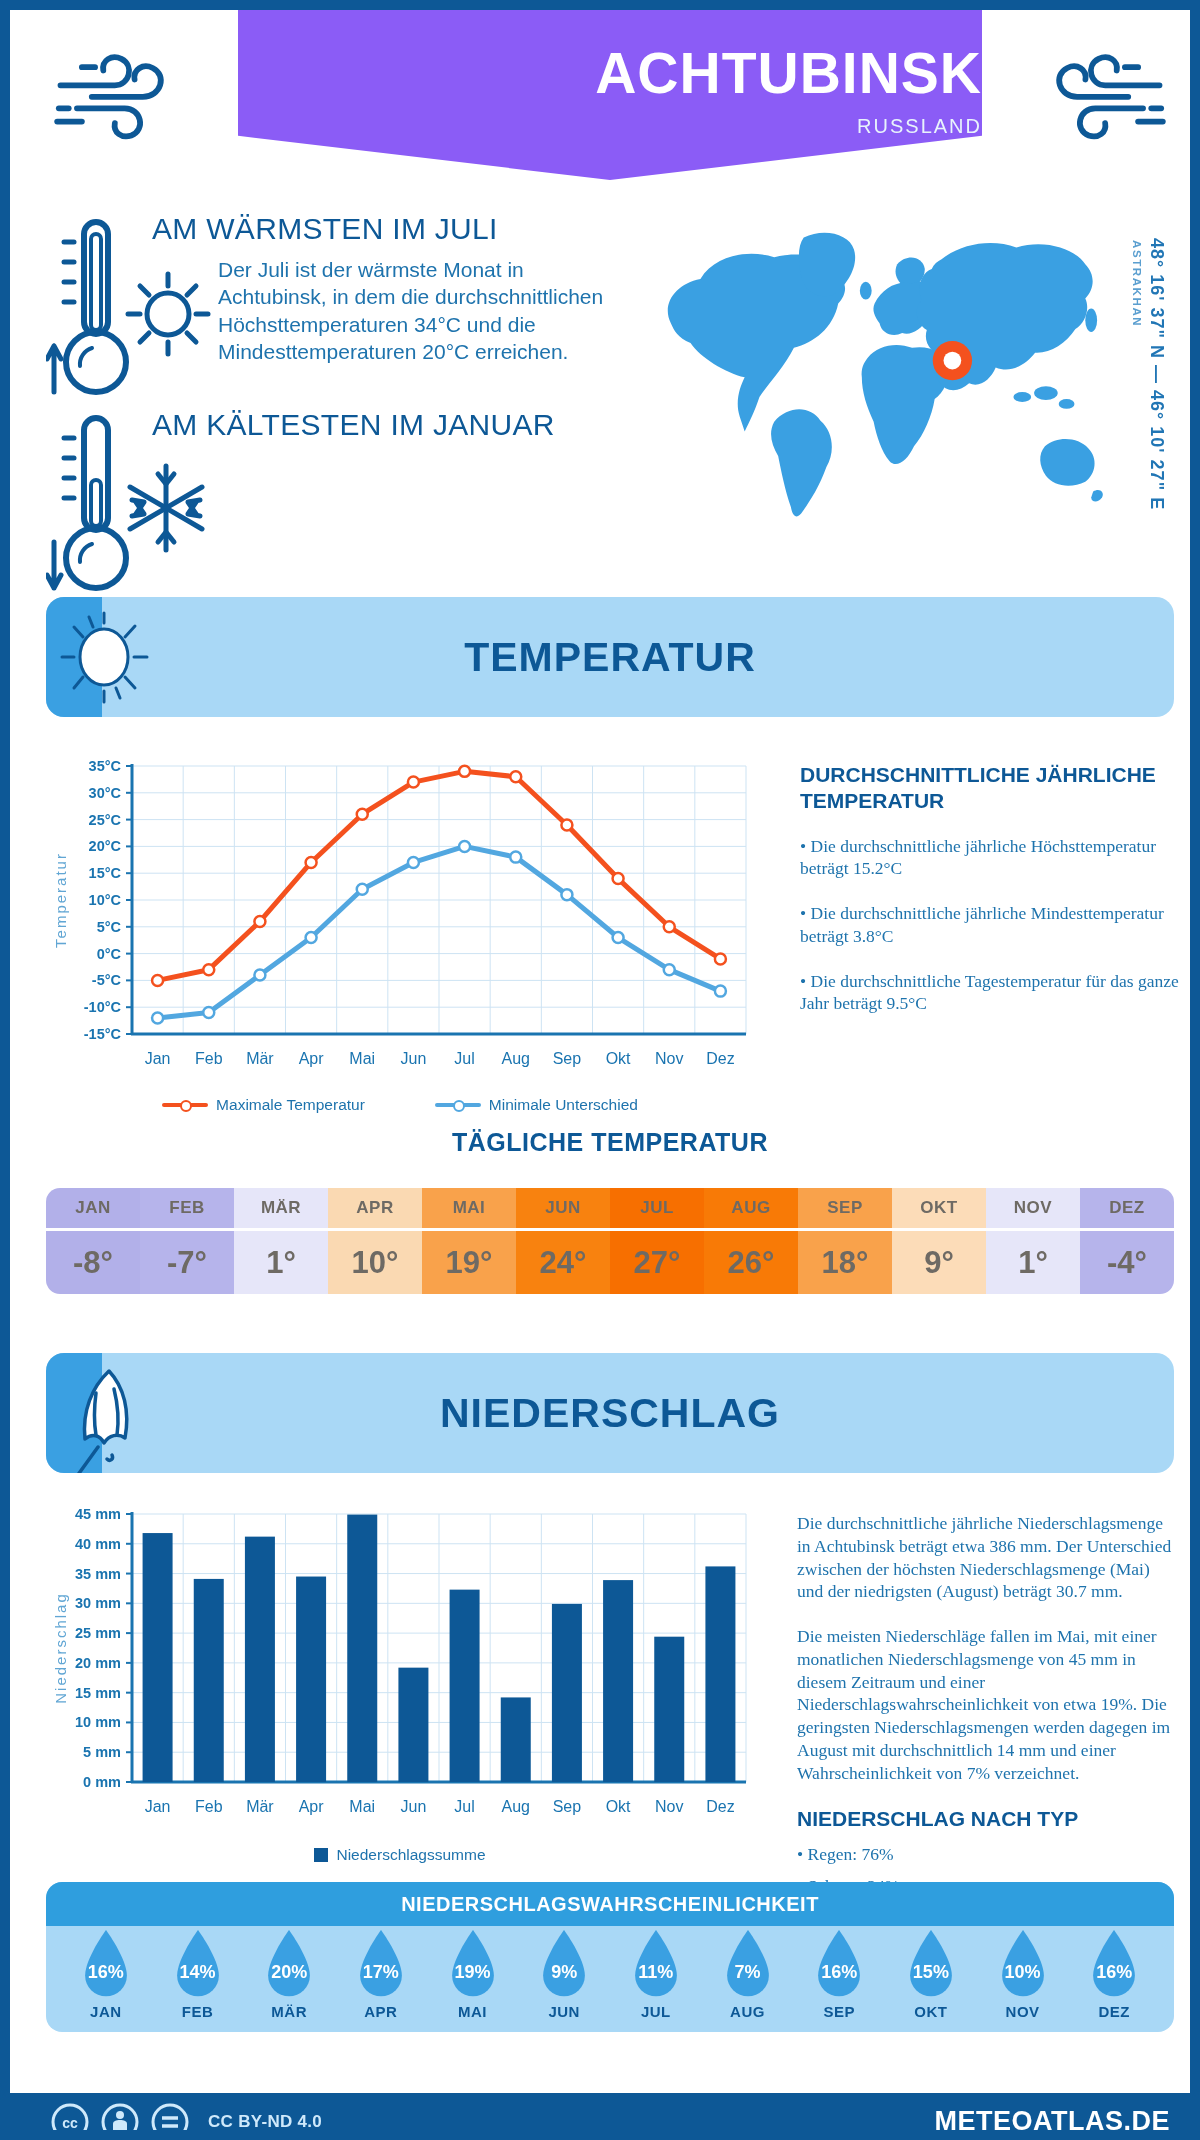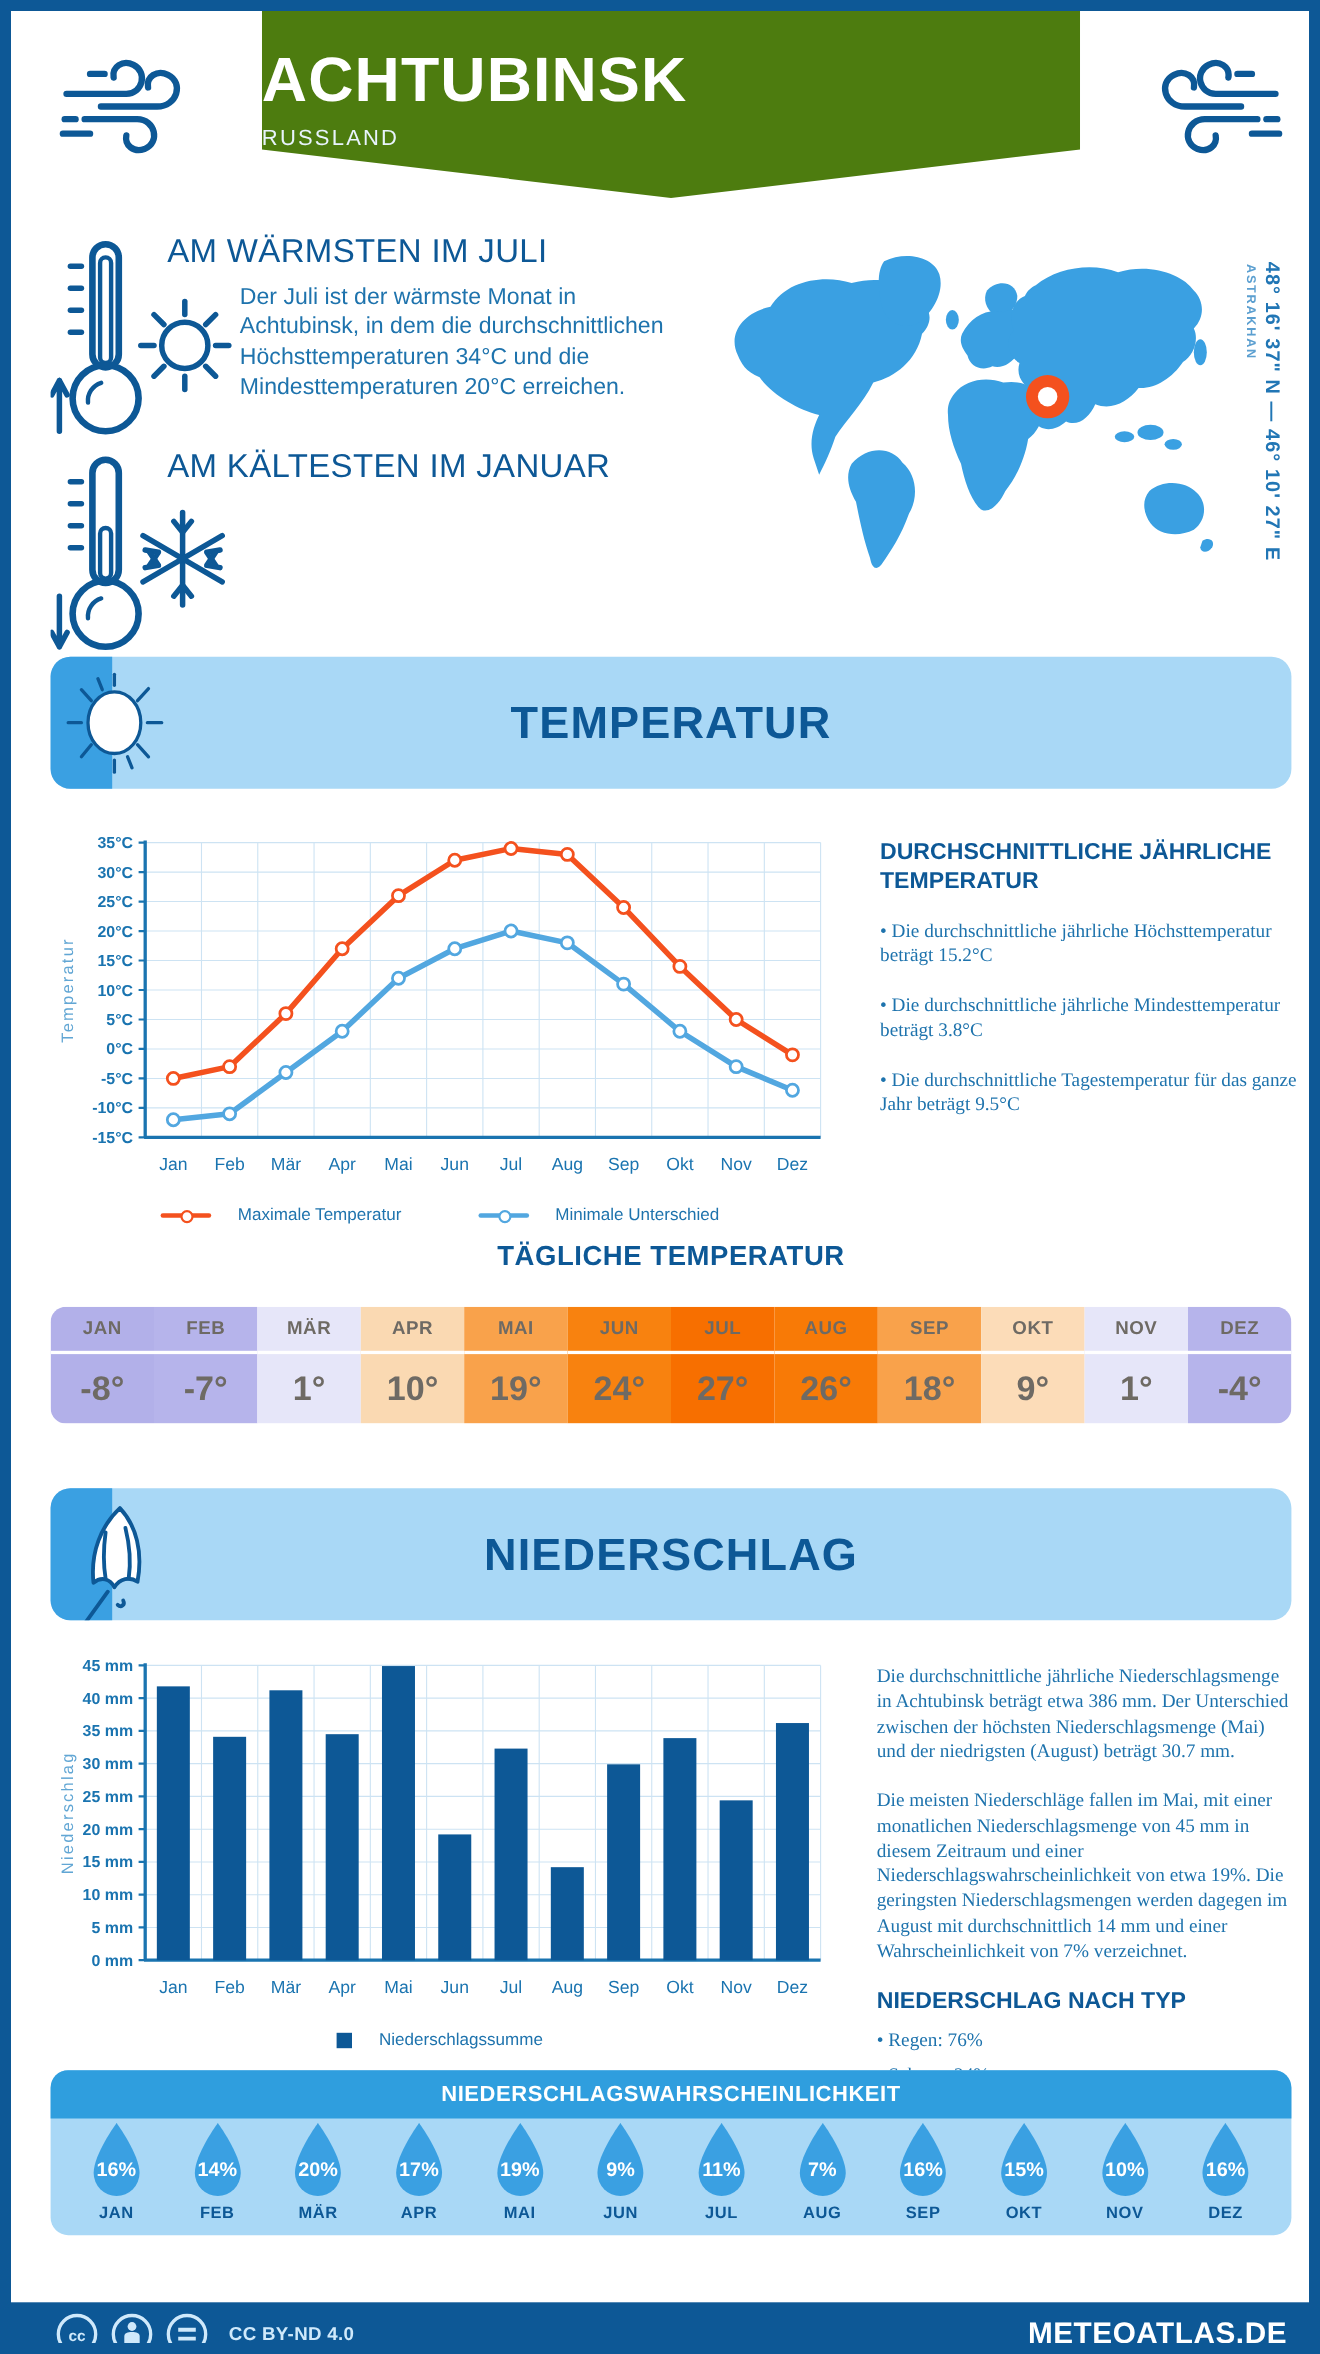--- a/index.html
+++ b/index.html
@@ -2,23 +2,23 @@
 <html><head>
 <meta charset="utf-8">
 <style>
   html,body{margin:0;padding:0;background:#fff;}
   .page{position:relative;width:1200px;height:2140px;background:#fff;
         border:10px solid #0d5896;box-sizing:border-box;overflow:hidden;
         font-family:"Liberation Sans",sans-serif;}
   .abs{position:absolute;}
 
   
-  .banner{left:228px;top:0;width:744px;height:170px;background:#4d7c0f;
+  .banner{left:228px;top:0;width:744px;height:170px;background:#8b5cf6;
           clip-path:polygon(0 0,100% 0,100% 74%,50% 100%,0 74%);
-          display:flex;flex-direction:column;align-items:flex-start;}
+          display:flex;flex-direction:column;align-items:flex-end;}
   .banner .title{margin-top:30px;color:#fff;font-size:57px;font-weight:700;letter-spacing:1px;}
   .banner .subtitle{margin-top:9px;color:#e8f3fc;font-size:20px;font-weight:400;letter-spacing:2px;}
   .windicon{width:140px;height:120px;}
   .windicon path{fill:none;stroke:#0d5896;stroke-width:7;stroke-linecap:round;}
 
   
   .fact{left:36px;width:600px;height:190px;}
   .fact h2{position:absolute;left:106px;top:0;margin:0;color:#0d5896;font-size:30px;font-weight:400;letter-spacing:.3px;}
   .fact p{position:absolute;left:172px;top:44px;width:412px;margin:0;color:#1e73ad;font-size:21px;line-height:1.3;}
   .outline-icon path,.outline-icon line,.outline-icon circle,.outline-icon rect{fill:none;stroke:#0d5896;stroke-linecap:round;stroke-linejoin:round;}
@@ -33,21 +33,21 @@
   .secbanner{left:36px;width:1128px;height:120px;background:#a9d8f6;border-radius:18px;}
   .secbanner .strip{position:absolute;left:0;top:0;width:56px;height:120px;background:#3aa0e2;border-radius:18px 0 0 18px;}
   .secbanner .sectitle{position:absolute;left:0;top:0;width:100%;height:120px;display:flex;align-items:center;justify-content:center;
       color:#0d5896;font-size:41px;font-weight:700;letter-spacing:1px;}
   .secbanner .icon{position:absolute;left:8px;top:10px;}
 
   
   .chart{left:40px;width:712px;height:332px;}
   .chart svg{width:100%;height:100%;font-family:"Liberation Sans",sans-serif;}
   .legend{display:flex;justify-content:center;gap:70px;align-items:center;}
-  .legend .item{display:flex;align-items:center;gap:24px;color:#1e73ad;font-size:15.5px;}
+  .legend .item{display:flex;align-items:center;gap:8px;color:#1e73ad;font-size:15.5px;}
   .sw-line{width:46px;height:12px;position:relative;}
   .sw-line .bar{position:absolute;top:4px;left:0;width:100%;height:4px;border-radius:2px;}
   .sw-line .dot{position:absolute;top:1px;left:18px;width:8px;height:8px;border-radius:50%;background:#fff;border:2px solid;}
   .sw-sq{width:14px;height:14px;background:#0d5896;display:inline-block;}
 
   
   .sidetext{color:#1e73ad;font-size:17.5px;line-height:1.3;}
   .sidetext h3{margin:0 0 20px 0;color:#0d5896;font-size:21px;font-weight:700;line-height:1.25;}
   .sidetext p{margin:0 0 22px 0;font-family:Liberation Serif, serif;}
   .sidetext .tight{margin:0 0 10px 0;}

